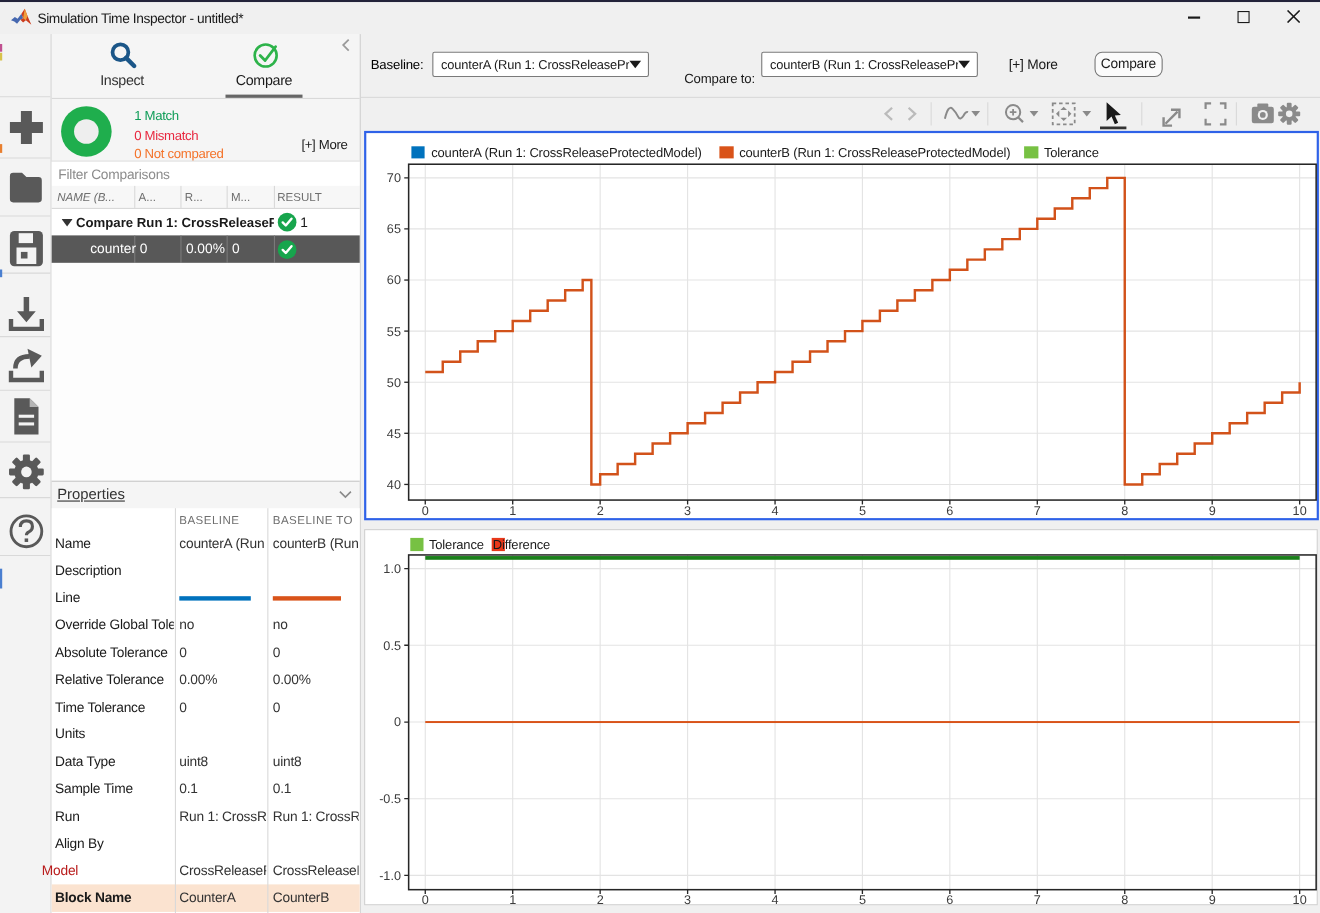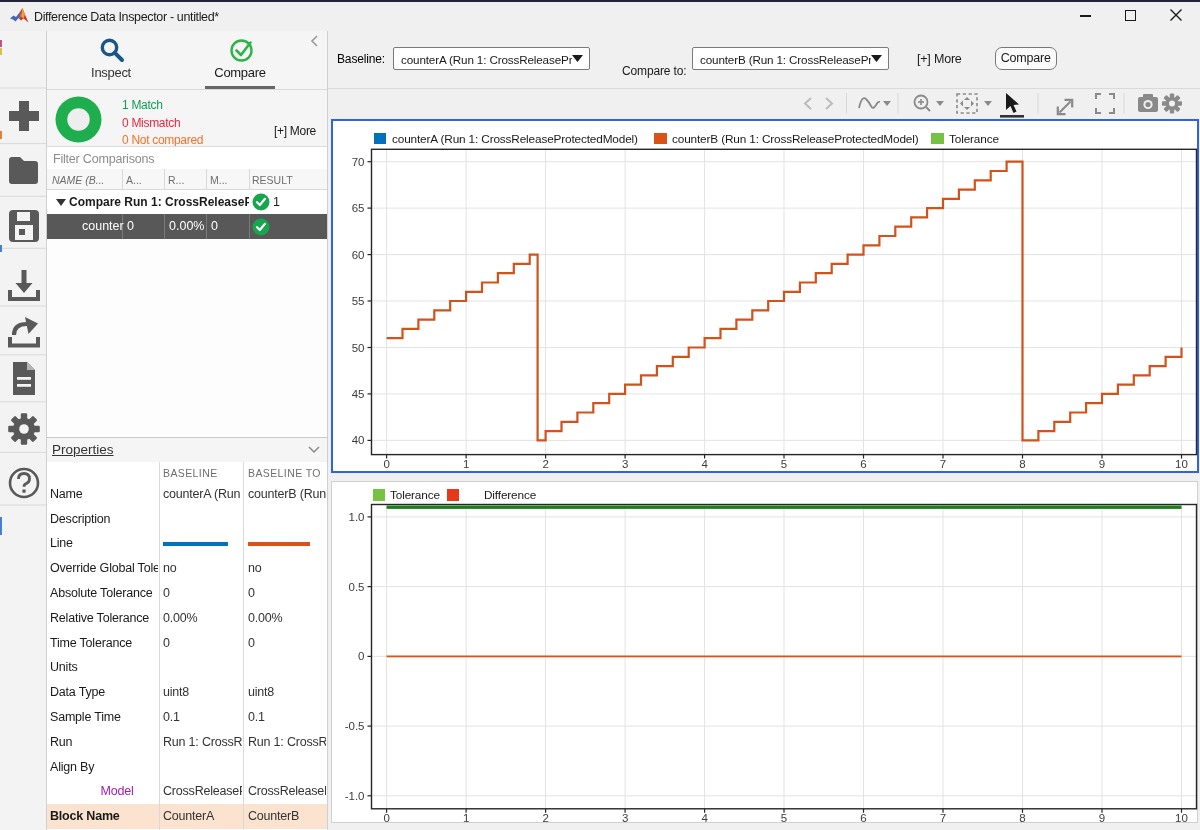--- a/index.html
+++ b/index.html
@@ -8,21 +8,21 @@
   svg.abs{display:block;}
 </style></head>
 <body>
 <div class="abs" style="left:0;top:0;width:1200px;height:2px;background:#23233a;"></div>
 <div class="abs" style="left:0;top:2px;width:1200px;height:29px;background:#f0f0f0;"></div>
 <svg class="abs" style="left:10px;top:7px;" width="19" height="18" viewBox="0 0 19 18">
   <path d="M0 11.5 L3.5 8.5 L6 10 L9.5 5.5 L11 9.5 L8.5 11 L5.5 14.5 L3 12.5 Z" fill="#4668b0"></path>
   <path d="M9.5 5.5 L12.5 1 L15 7.5 L18.5 15.5 L13.5 11.5 L11 13.5 L8.5 11 L11 9.5 Z" fill="#cc3d1d"></path>
   <path d="M12.5 1 L15 7.5 L13.5 11.5 L11 9.5 Z" fill="#ef9e3c"></path>
 </svg>
-<div class="abs" style="left:34px;top:9.5px;font-size:12.5px;letter-spacing:-0.35px;color:#1a1a1a;">Difference Data Inspector - untitled*</div>
+<div class="abs" style="left:34px;top:9.5px;font-size:12.5px;letter-spacing:-0.35px;color:#1a1a1a;">Simulation Time Inspector - untitled*</div>
 <div class="abs" style="left:1080px;top:15px;width:11px;height:1.6px;background:#1a1a1a;"></div>
 <div class="abs" style="left:1125px;top:10px;width:9px;height:9px;border:1.5px solid #1a1a1a;"></div>
 <svg class="abs" style="left:1170px;top:9px;" width="12" height="12" viewBox="0 0 12 12">
  <path d="M0.5 0.5 L11.5 11.5 M11.5 0.5 L0.5 11.5" stroke="#1a1a1a" stroke-width="1.4"></path>
 </svg>
 <div class="abs" style="left:0;top:31px;width:46px;height:799px;background:#f3f3f3;border-right:1px solid #d0d0d0;"></div>
 <svg class="abs" style="left:0;top:31px;" width="46" height="799" viewBox="0 0 46 799">
 <line x1="0" y1="57" x2="46" y2="57" stroke="#d9d9d9" stroke-width="1"></line>
 <line x1="0" y1="112.6" x2="46" y2="112.6" stroke="#d9d9d9" stroke-width="1"></line>
 <line x1="0" y1="165.3" x2="46" y2="165.3" stroke="#d9d9d9" stroke-width="1"></line>
@@ -160,21 +160,21 @@
 <div class="abs" style="left:50px;top:685.2px;font-size:12.5px;letter-spacing:-0.2px;color:#1a1a1a;white-space:nowrap;width:108px;overflow:hidden;">Data Type</div>
 <div class="abs" style="left:163px;top:685.2px;font-size:12.5px;letter-spacing:-0.2px;color:#333;white-space:nowrap;width:79px;overflow:hidden;">uint8</div>
 <div class="abs" style="left:248px;top:685.2px;font-size:12.5px;letter-spacing:-0.2px;color:#333;white-space:nowrap;width:78px;overflow:hidden;">uint8</div>
 <div class="abs" style="left:50px;top:710.0px;font-size:12.5px;letter-spacing:-0.2px;color:#1a1a1a;white-space:nowrap;width:108px;overflow:hidden;">Sample Time</div>
 <div class="abs" style="left:163px;top:710.0px;font-size:12.5px;letter-spacing:-0.2px;color:#333;white-space:nowrap;width:79px;overflow:hidden;">0.1</div>
 <div class="abs" style="left:248px;top:710.0px;font-size:12.5px;letter-spacing:-0.2px;color:#333;white-space:nowrap;width:78px;overflow:hidden;">0.1</div>
 <div class="abs" style="left:50px;top:734.8px;font-size:12.5px;letter-spacing:-0.2px;color:#1a1a1a;white-space:nowrap;width:108px;overflow:hidden;">Run</div>
 <div class="abs" style="left:163px;top:734.8px;font-size:12.5px;letter-spacing:-0.2px;color:#333;white-space:nowrap;width:79px;overflow:hidden;">Run 1: CrossRe</div>
 <div class="abs" style="left:248px;top:734.8px;font-size:12.5px;letter-spacing:-0.2px;color:#333;white-space:nowrap;width:78px;overflow:hidden;">Run 1: CrossRe</div>
 <div class="abs" style="left:50px;top:759.6px;font-size:12.5px;letter-spacing:-0.2px;color:#1a1a1a;white-space:nowrap;width:108px;overflow:hidden;">Align By</div>
-<div class="abs" style="left:63px;top:784.4px;font-size:12.5px;letter-spacing:-0.2px;color:#a21caf;white-space:nowrap;width:108px;overflow:hidden;text-align:center;">Model</div>
+<div class="abs" style="left:38px;top:784.4px;font-size:12.5px;letter-spacing:-0.2px;color:#b91c1c;white-space:nowrap;width:108px;overflow:hidden;">Model</div>
 <div class="abs" style="left:163px;top:784.4px;font-size:12.5px;letter-spacing:-0.2px;color:#333;white-space:nowrap;width:79px;overflow:hidden;">CrossReleaseP</div>
 <div class="abs" style="left:248px;top:784.4px;font-size:12.5px;letter-spacing:-0.2px;color:#333;white-space:nowrap;width:78px;overflow:hidden;">CrossReleaseP</div>
 <div class="abs" style="left:47px;top:804.2px;width:280px;height:24.8px;background:#fbe3d0;"></div>
 <div class="abs" style="left:50px;top:809.2px;font-size:12.5px;letter-spacing:-0.2px;color:#1a1a1a;font-weight:bold;white-space:nowrap;width:108px;overflow:hidden;">Block Name</div>
 <div class="abs" style="left:163px;top:809.2px;font-size:12.5px;letter-spacing:-0.2px;color:#333;white-space:nowrap;width:79px;overflow:hidden;">CounterA</div>
 <div class="abs" style="left:248px;top:809.2px;font-size:12.5px;letter-spacing:-0.2px;color:#333;white-space:nowrap;width:78px;overflow:hidden;">CounterB</div>
 <div class="abs" style="left:159px;top:462px;width:1px;height:368px;background:#d9d9d9;"></div>
 <div class="abs" style="left:243px;top:462px;width:1px;height:368px;background:#d9d9d9;"></div>
 <div class="abs" style="left:337px;top:52px;font-size:12px;letter-spacing:-0.15px;color:#000000;">Baseline:</div>
 <div class="abs" style="left:393px;top:47px;width:197px;height:23px;background:#fff;border:1px solid #7a7a7a;border-radius:2px;box-sizing:border-box;"></div>
@@ -296,21 +296,21 @@
 <line x1="37.5" y1="91.1" x2="41.5" y2="91.1" stroke="#262626" stroke-width="1.2"></line>
 <text x="34.5" y="95.1" font-size="11.5" fill="#3c3c3c" text-anchor="end">65</text>
 <line x1="37.5" y1="44.7" x2="41.5" y2="44.7" stroke="#262626" stroke-width="1.2"></line>
 <text x="34.5" y="48.7" font-size="11.5" fill="#3c3c3c" text-anchor="end">70</text>
 <path d="M386.6 338.2 H402.5 V328.9 H418.4 V319.6 H434.3 V310.3 H450.2 V301.0 H466.1 V291.8 H482.0 V282.5 H497.9 V273.2 H513.8 V263.9 H529.7 V254.6 H537.6 V440.4 H545.6 V431.1 H561.5 V421.8 H577.4 V412.5 H593.3 V403.2 H609.2 V393.9 H625.1 V384.7 H641.0 V375.4 H656.9 V366.1 H672.8 V356.8 H688.7 V347.5 H704.6 V338.2 H720.5 V328.9 H736.4 V319.6 H752.3 V310.3 H768.2 V301.0 H784.0 V291.8 H799.9 V282.5 H815.8 V273.2 H831.7 V263.9 H847.6 V254.6 H863.5 V245.3 H879.4 V236.0 H895.3 V226.7 H911.2 V217.4 H927.1 V208.1 H943.0 V198.9 H958.9 V189.6 H974.8 V180.3 H990.7 V171.0 H1006.6 V161.7 H1022.5 V440.4 H1038.4 V431.1 H1054.3 V421.8 H1070.2 V412.5 H1086.1 V403.2 H1102.0 V393.9 H1117.9 V384.7 H1133.8 V375.4 H1149.7 V366.1 H1165.6 V356.8 H1181.5 V347.5" fill="none" stroke="#d2521a" stroke-width="2.2" transform="translate(-330,-117)"></path>
 </svg>
 <div class="abs" style="left:331px;top:481px;width:867px;height:342px;background:#fff;border:1px solid #d0d0d0;box-sizing:border-box;"></div>
 <div class="abs" style="left:372.5px;top:489px;width:12px;height:12px;background:#77c143;"></div>
 <div class="abs" style="left:390px;top:488px;font-size:11.8px;letter-spacing:-0.15px;color:#1a1a1a;">Tolerance</div>
 <div class="abs" style="left:446.5px;top:489px;width:12px;height:12px;background:#e8381a;"></div>
-<div class="abs" style="left:484px;top:488px;font-size:11.8px;letter-spacing:-0.15px;color:#1a1a1a;text-align:right;">Difference</div>
+<div class="abs" style="left:448px;top:488px;font-size:11.8px;letter-spacing:-0.15px;color:#1a1a1a;text-align:right;">Difference</div>
 <svg class="abs" style="left:331px;top:481px;" width="867" height="342" viewBox="0 0 867 342">
 <line x1="55.6" y1="23.5" x2="55.6" y2="327.8" stroke="#e3e3e3" stroke-width="1"></line>
 <line x1="135.1" y1="23.5" x2="135.1" y2="327.8" stroke="#e3e3e3" stroke-width="1"></line>
 <line x1="214.6" y1="23.5" x2="214.6" y2="327.8" stroke="#e3e3e3" stroke-width="1"></line>
 <line x1="294.1" y1="23.5" x2="294.1" y2="327.8" stroke="#e3e3e3" stroke-width="1"></line>
 <line x1="373.6" y1="23.5" x2="373.6" y2="327.8" stroke="#e3e3e3" stroke-width="1"></line>
 <line x1="453.0" y1="23.5" x2="453.0" y2="327.8" stroke="#e3e3e3" stroke-width="1"></line>
 <line x1="532.5" y1="23.5" x2="532.5" y2="327.8" stroke="#e3e3e3" stroke-width="1"></line>
 <line x1="612.0" y1="23.5" x2="612.0" y2="327.8" stroke="#e3e3e3" stroke-width="1"></line>
 <line x1="691.5" y1="23.5" x2="691.5" y2="327.8" stroke="#e3e3e3" stroke-width="1"></line>

